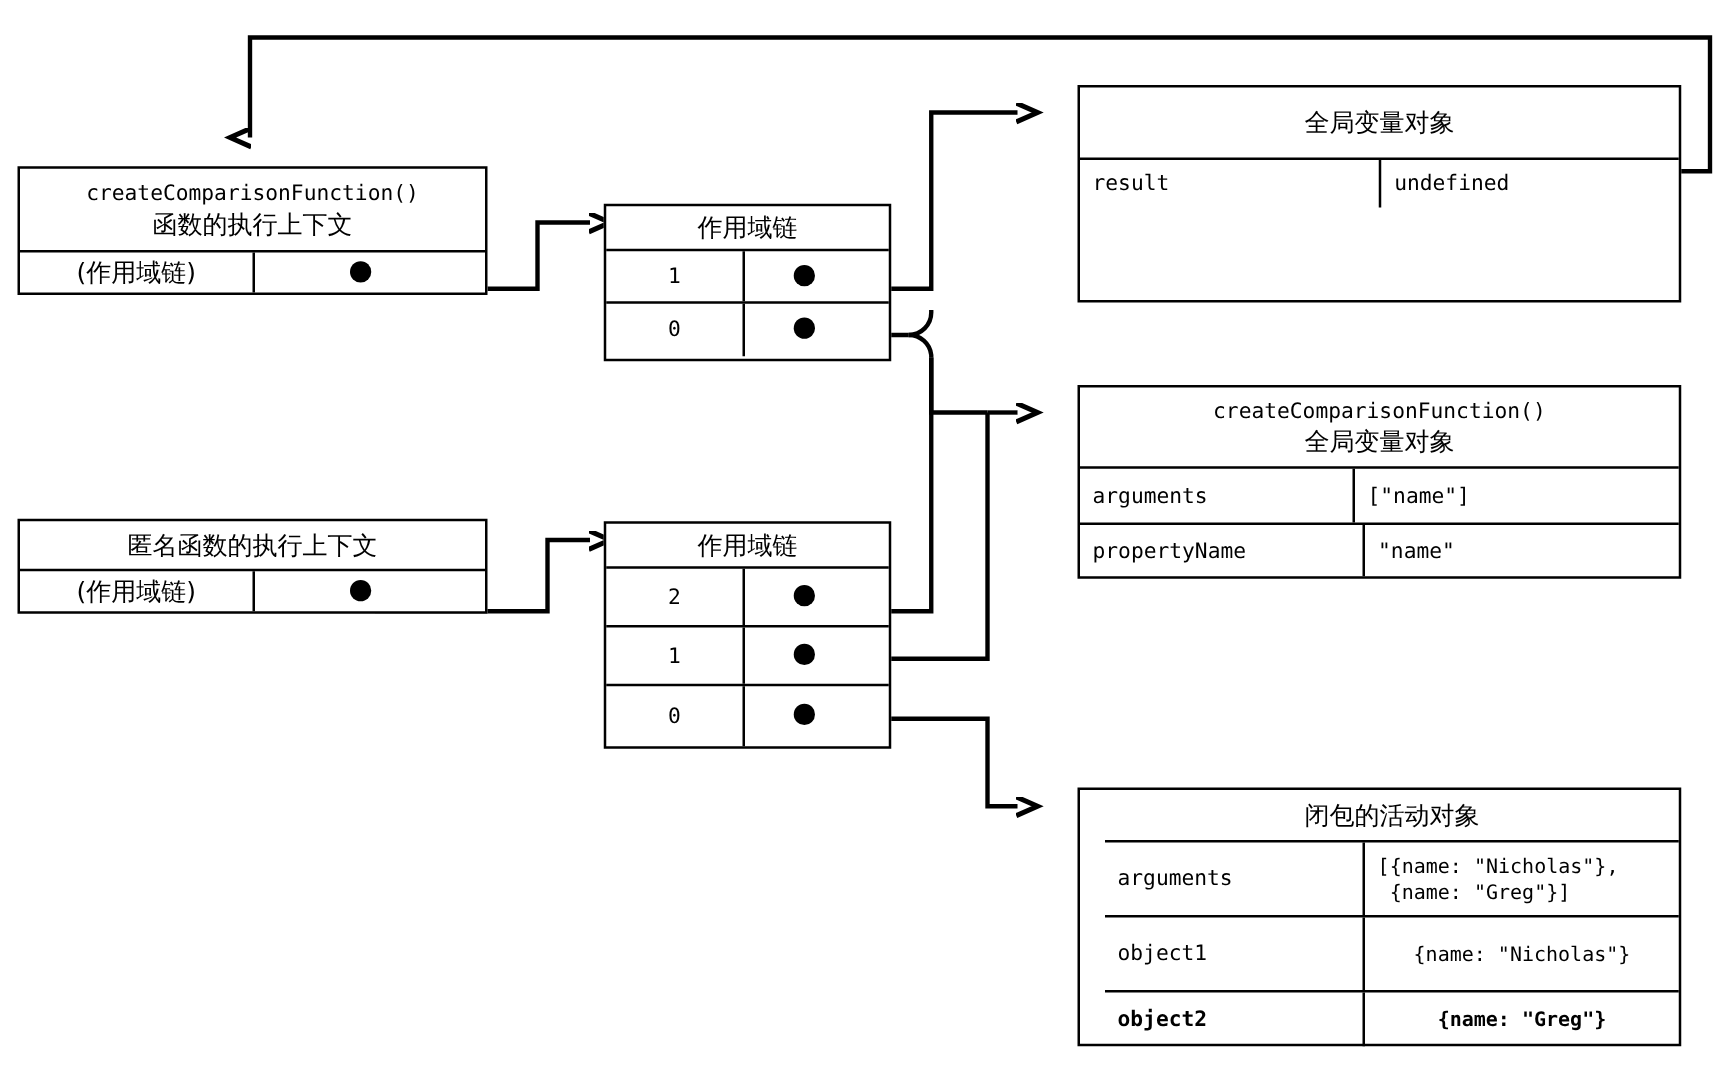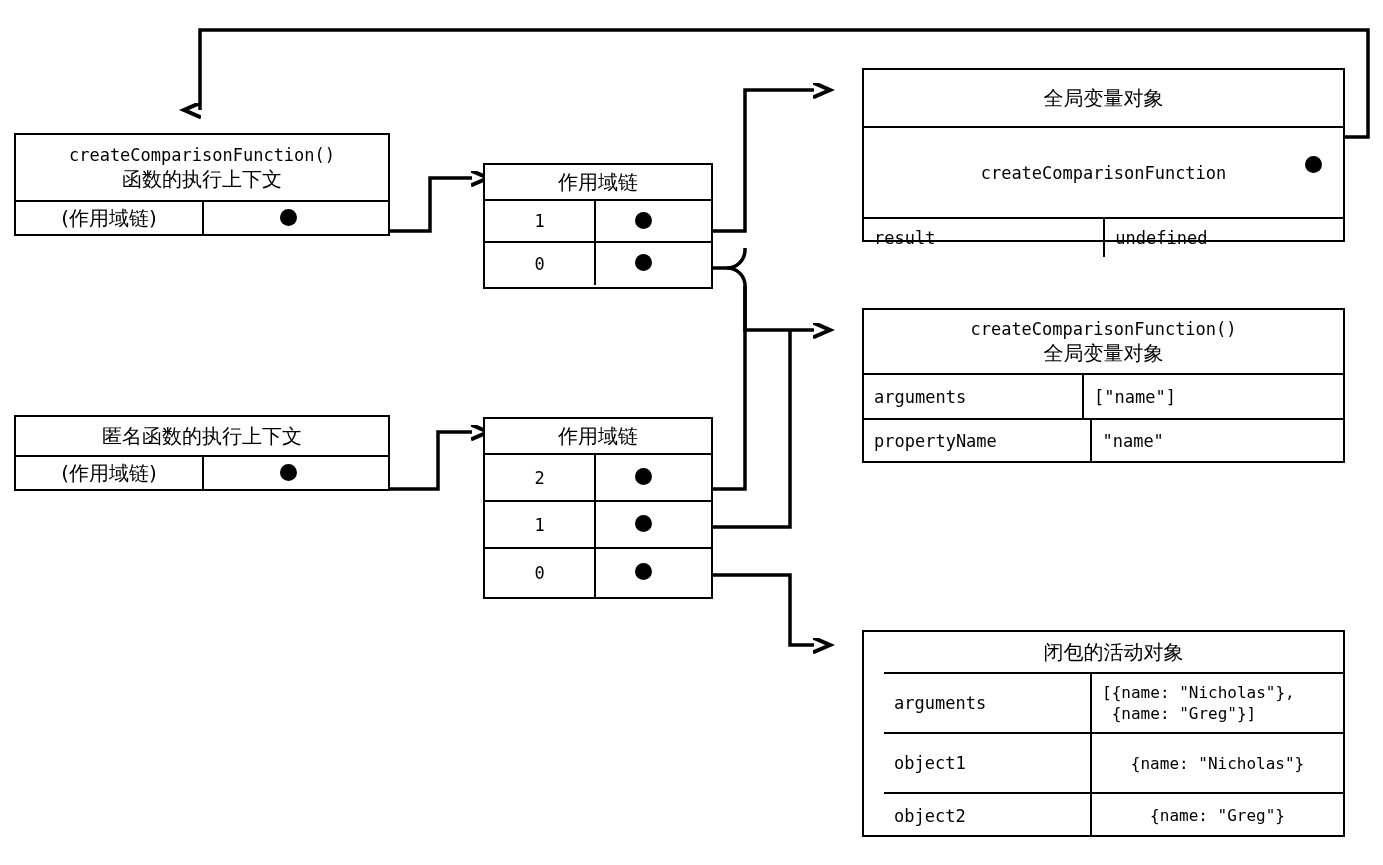--- a/index.html
+++ b/index.html
@@ -180,24 +180,20 @@
       <div class="cell ctr mono" style="width:109px; font-size:17px;">0</div>
       <div class="cell divider" style="width:117px; position:relative;">
         <span class="dot" style="left:39px; top:14px;"></span>
       </div>
     </div>
   </div>
 
   <div class="box" style="left:862px; top:68px; width:483px; height:174px;">
     <div class="hdr cn" style="height:56px; font-size:20px;">全局变量对象</div>
 
-    <div class="row sep" style="height:91px; position:relative;">
-      <div class="cell ctr mono" style="width:100%; font-size:17px;">createComparisonFunction</div>
-      <span class="dot" style="left:441px; top:28px;"></span>
-    </div>
 
     <div class="row sep" style="height:40px;gap:44px;">
       <div class="cell mono" style="width:215px; font-size:17px;">result</div>
       <div class="cell divider mono" style="width:264px; font-size:17px;">undefined</div>
     </div>
   </div>
 
   <div class="box" style="left:862px; top:308px; width:483px; height:155px;">
     <div class="hdr" style="height:63px;">
       <div class="mono nowrap" style="font-size:17px; line-height:23px;">createComparisonFunction()</div>
@@ -224,19 +220,19 @@
         <span class="nowrap" style="line-height:21px;">[{name: "Nicholas"},</span>
         <span class="nowrap" style="line-height:21px;"> {name: "Greg"}]</span>
       </div>
     </div>
 
     <div class="row sep" style="height:60px;">
       <div class="cell mono" style="width:215px; font-size:17px;">object1</div>
       <div class="cell divider ctr mono" style="width:264px; font-size:16px;">{name: "Nicholas"}</div>
     </div>
 
-    <div class="row sep" style="height:45px;">
+    <div class="row sep" style="height:45px;font-weight:bold;">
       <div class="cell mono" style="width:215px; font-size:17px;">object2</div>
       <div class="cell divider ctr mono" style="width:264px; font-size:16px;">{name: "Greg"}</div>
     </div>
   </div>
 
 </div>
 
 </body></html>

